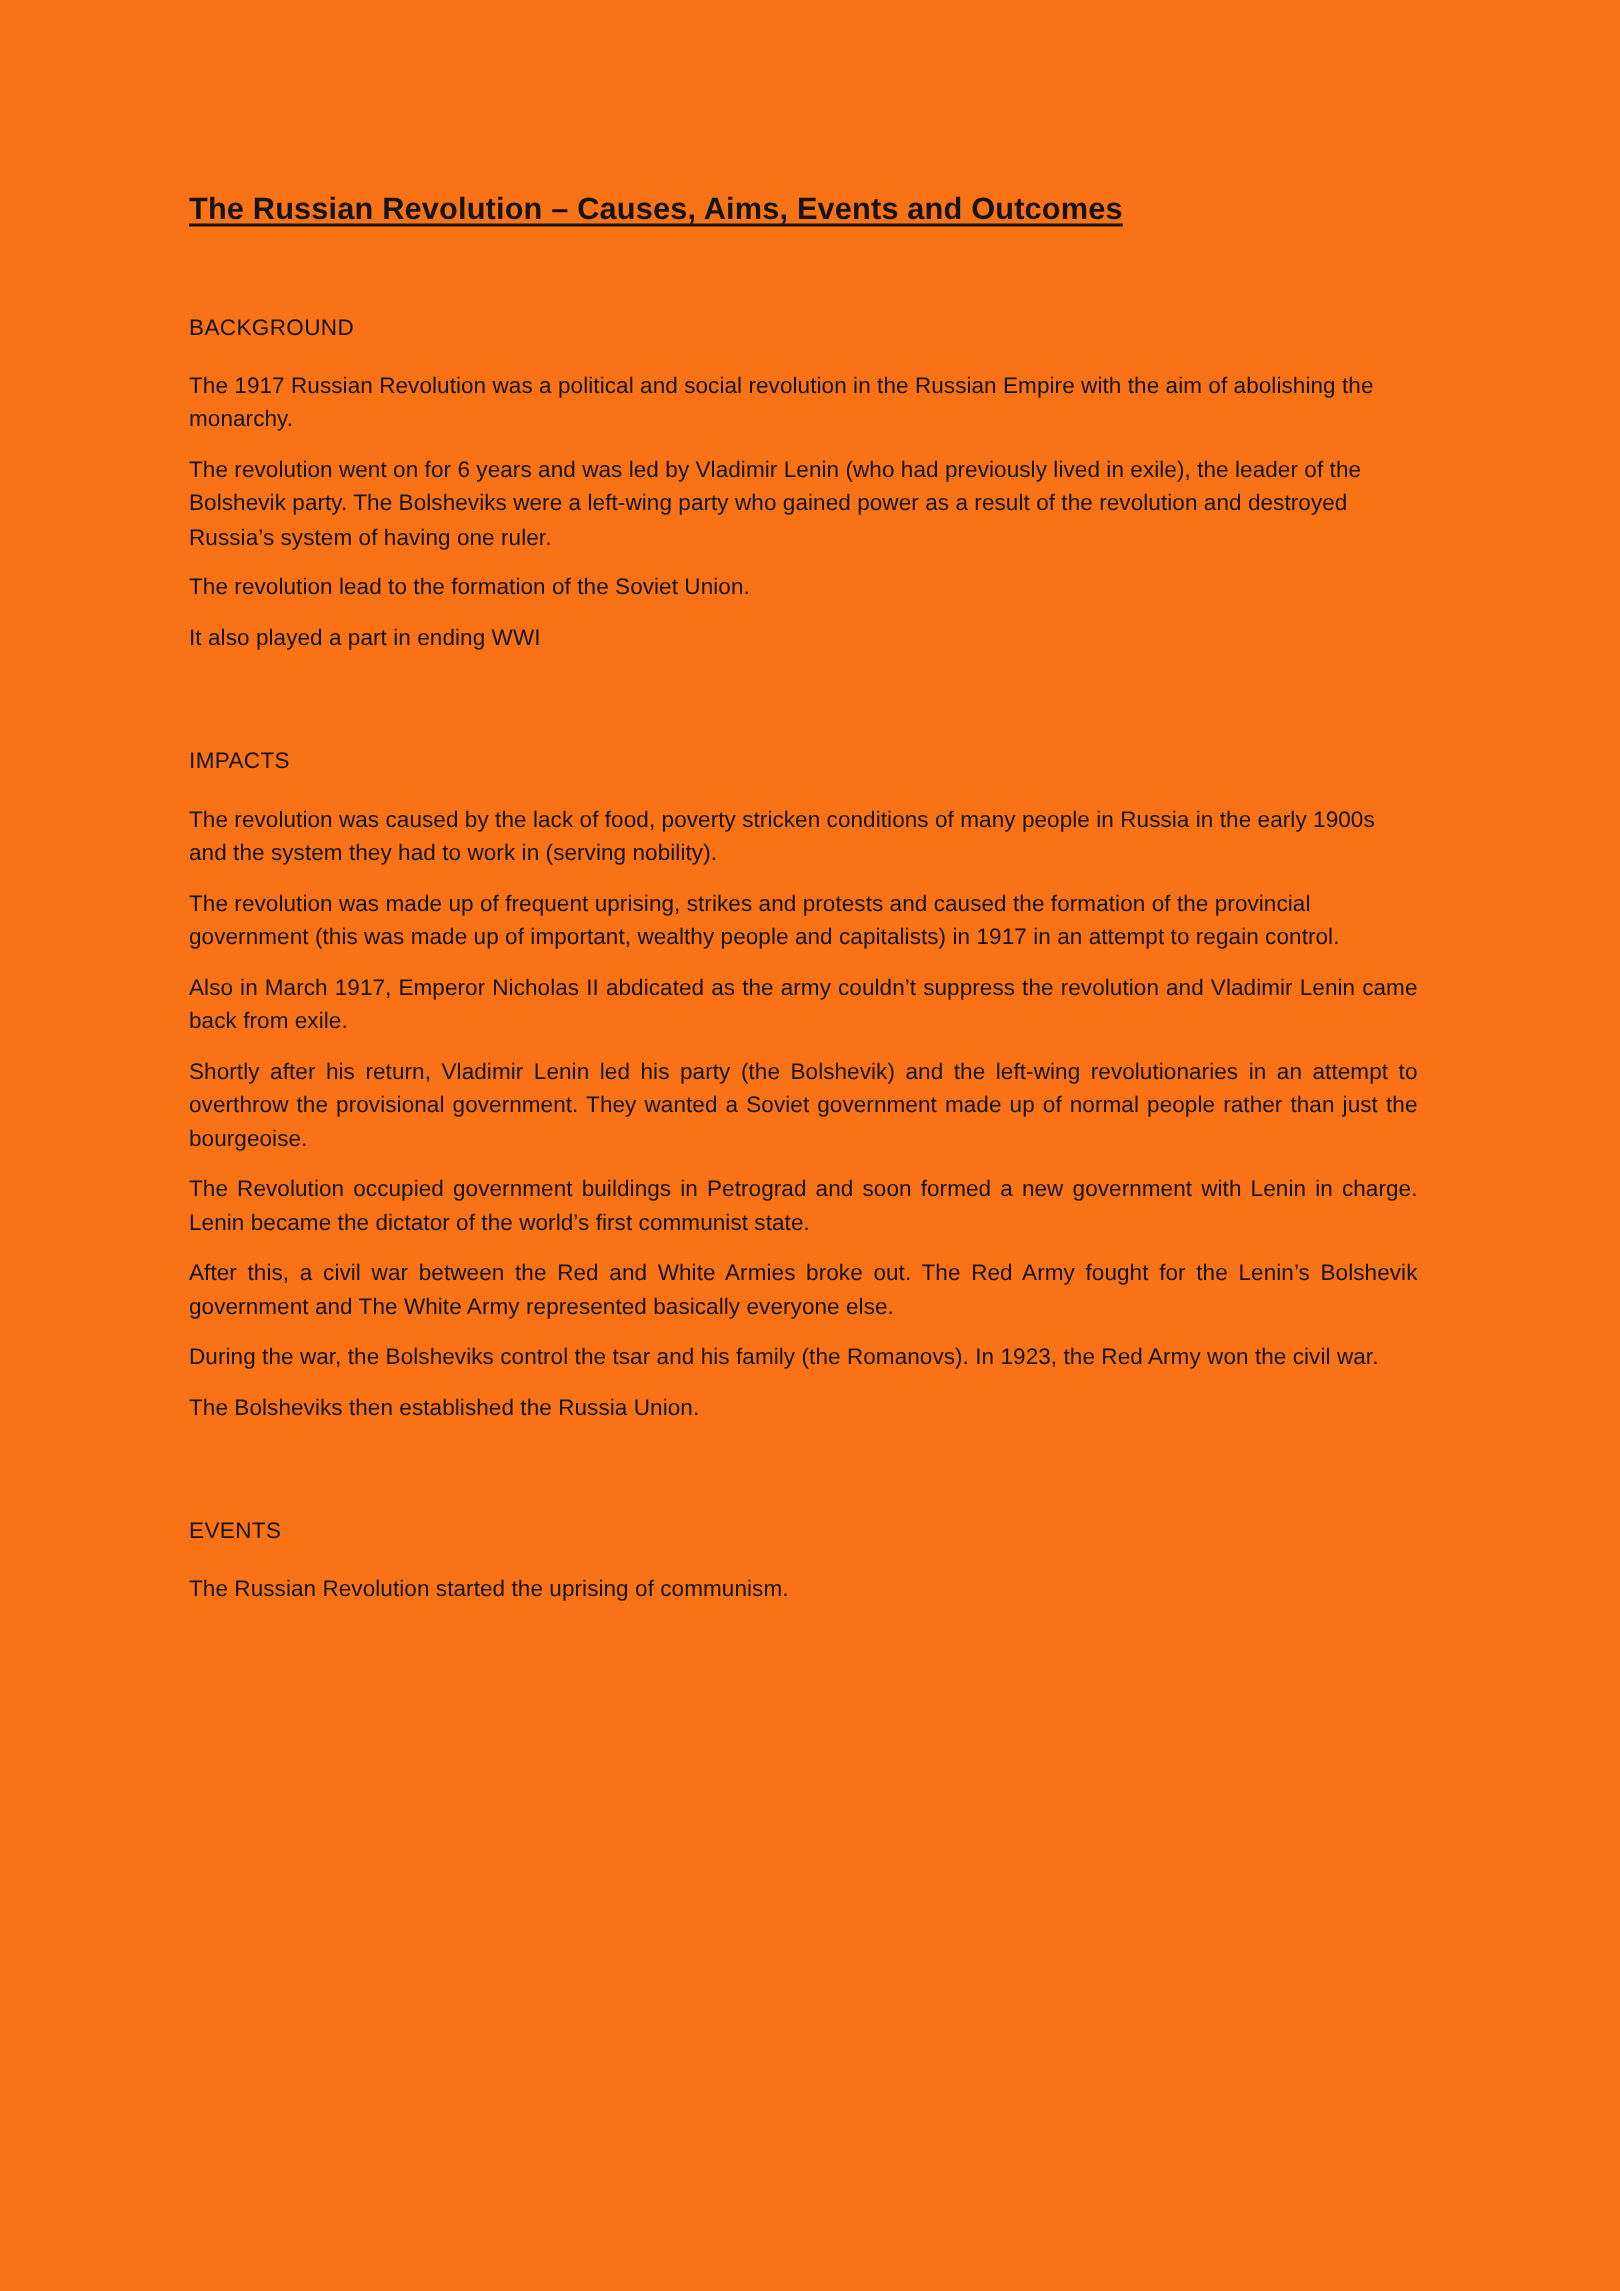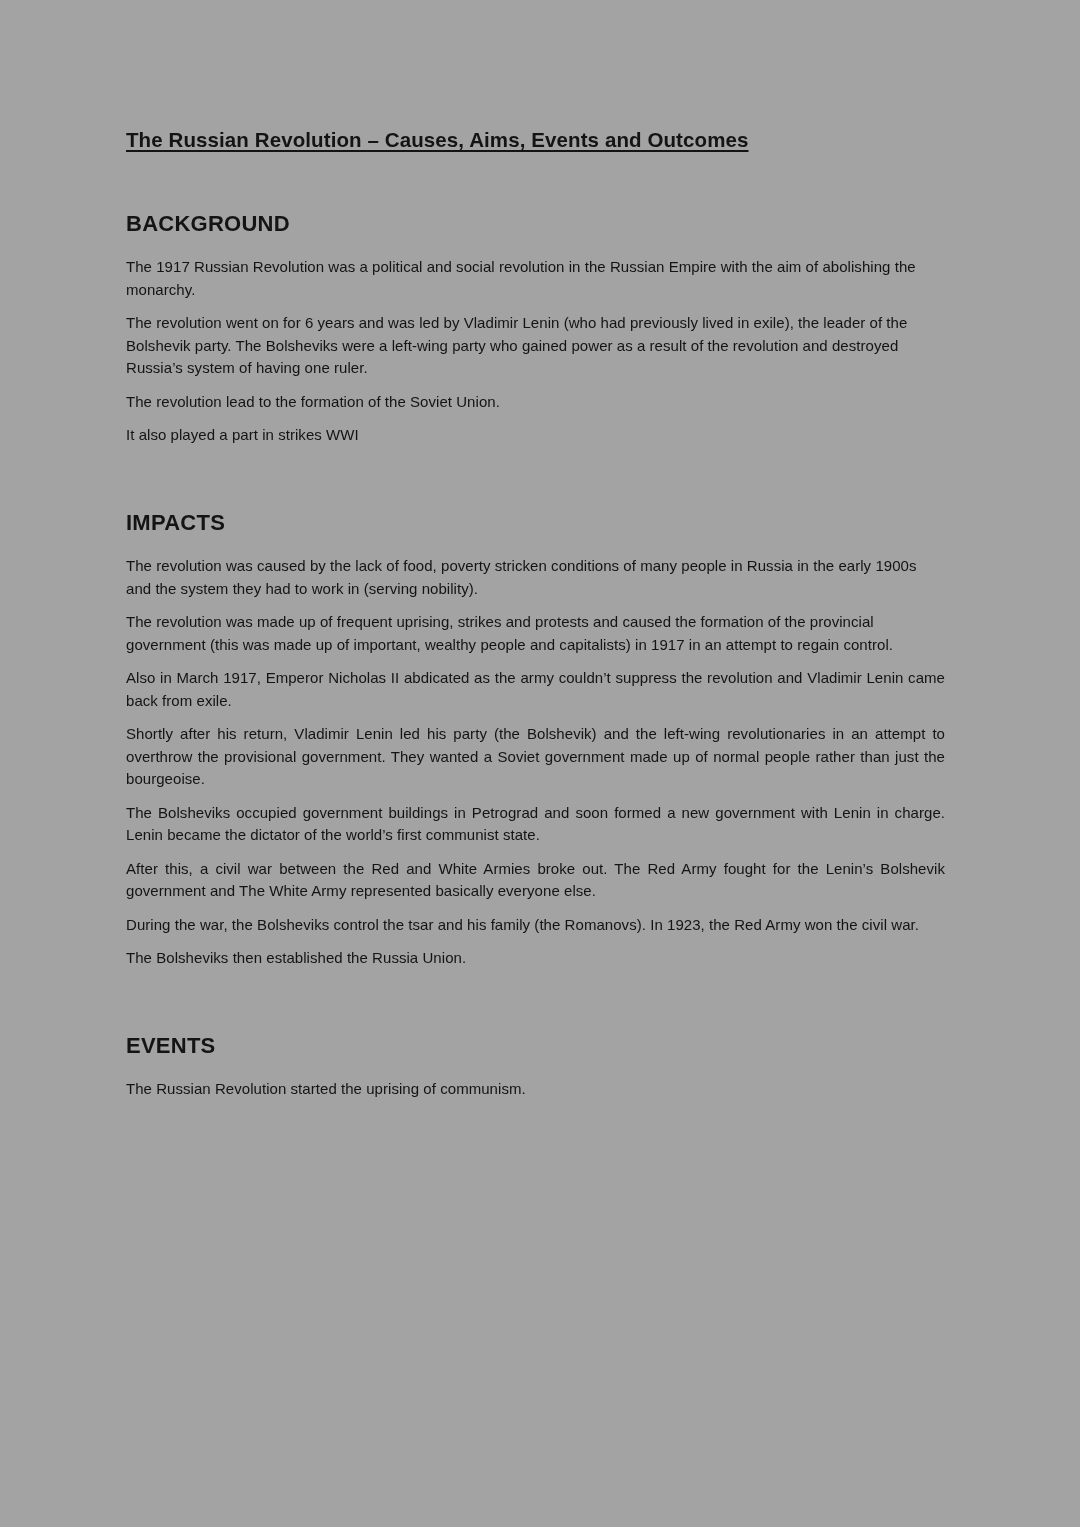--- a/index.html
+++ b/index.html
@@ -11,41 +11,40 @@
     width: 1080px;
     height: 1527px;
     font-family: "Liberation Sans", sans-serif;
     color: #141414;
     overflow: hidden;
   }
   .page {
     position: relative;
     width: 1080px;
     height: 1527px;
-    background: #a3a3a3;
+    background: #f97316;
     box-sizing: border-box;
     padding: 126px 135px 0 126px;
   }
   .doc-title {
     font-size: 20.5px;
     font-weight: bold;
     line-height: 1.32;
     letter-spacing: 0.1px;
     text-decoration: underline;
     text-underline-offset: 3px;
     margin: 0 0 0 0;
     white-space: nowrap;
   }
   .spacer-title { height: 56px; }
   .section-heading {
-    font-size: 22px;
+    font-size: 15px;
     line-height: 1.38;
     margin: 0;
     letter-spacing: 0.25px;
-    font-weight: bold;
   }
   .para {
     font-size: 15px;
     line-height: 1.50;
     margin: 0;
     letter-spacing: 0.05px;
     max-width: 822px;
   }
   .para.justified {
     text-align: justify;
@@ -70,40 +69,40 @@
 
   <p class="para">The 1917 Russian Revolution was a political and social revolution in the Russian Empire with the aim of abolishing the monarchy.</p>
   <div class="gap-para"></div>
 
   <p class="para">The revolution went on for 6 years and was led by Vladimir Lenin (who had previously lived in exile), the leader of the Bolshevik party. The Bolsheviks were a left-wing party who gained power as a result of the revolution and destroyed Russia’s system of having one ruler.</p>
   <div class="gap-para"></div>
 
   <p class="para">The revolution lead to the formation of the Soviet Union.</p>
   <div class="gap-para"></div>
 
-  <p class="para">It also played a part in strikes WWI</p>
+  <p class="para">It also played a part in ending WWI</p>
 
   <div class="gap-section"></div>
 
   <div class="section-heading">IMPACTS</div>
   <div class="gap-head"></div>
 
   <p class="para">The revolution was caused by the lack of food, poverty stricken conditions of many people in Russia in the early 1900s and the system they had to work in (serving nobility).</p>
   <div class="gap-para"></div>
 
   <p class="para">The revolution was made up of frequent uprising, strikes and protests and caused the formation of the provincial government (this was made up of important, wealthy people and capitalists) in 1917 in an attempt to regain control.</p>
   <div class="gap-para"></div>
 
   <p class="para justified">Also in March 1917, Emperor Nicholas II abdicated as the army couldn’t suppress the revolution and Vladimir Lenin came back from exile.</p>
   <div class="gap-para"></div>
 
   <p class="para justified">Shortly after his return, Vladimir Lenin led his party (the Bolshevik) and the left-wing revolutionaries in an attempt to overthrow the provisional government. They wanted a Soviet government made up of normal people rather than just the bourgeoise.</p>
   <div class="gap-para"></div>
 
-  <p class="para justified">The Bolsheviks occupied government buildings in Petrograd and soon formed a new government with Lenin in charge. Lenin became the dictator of the world’s first communist state.</p>
+  <p class="para justified">The Revolution occupied government buildings in Petrograd and soon formed a new government with Lenin in charge. Lenin became the dictator of the world’s first communist state.</p>
   <div class="gap-para"></div>
 
   <p class="para justified">After this, a civil war between the Red and White Armies broke out. The Red Army fought for the Lenin’s Bolshevik government and The White Army represented basically everyone else.</p>
   <div class="gap-para"></div>
 
   <p class="para">During the war, the Bolsheviks control the tsar and his family (the Romanovs). In 1923, the Red Army won the civil war.</p>
   <div class="gap-para"></div>
 
   <p class="para">The Bolsheviks then established the Russia Union.</p>
 

